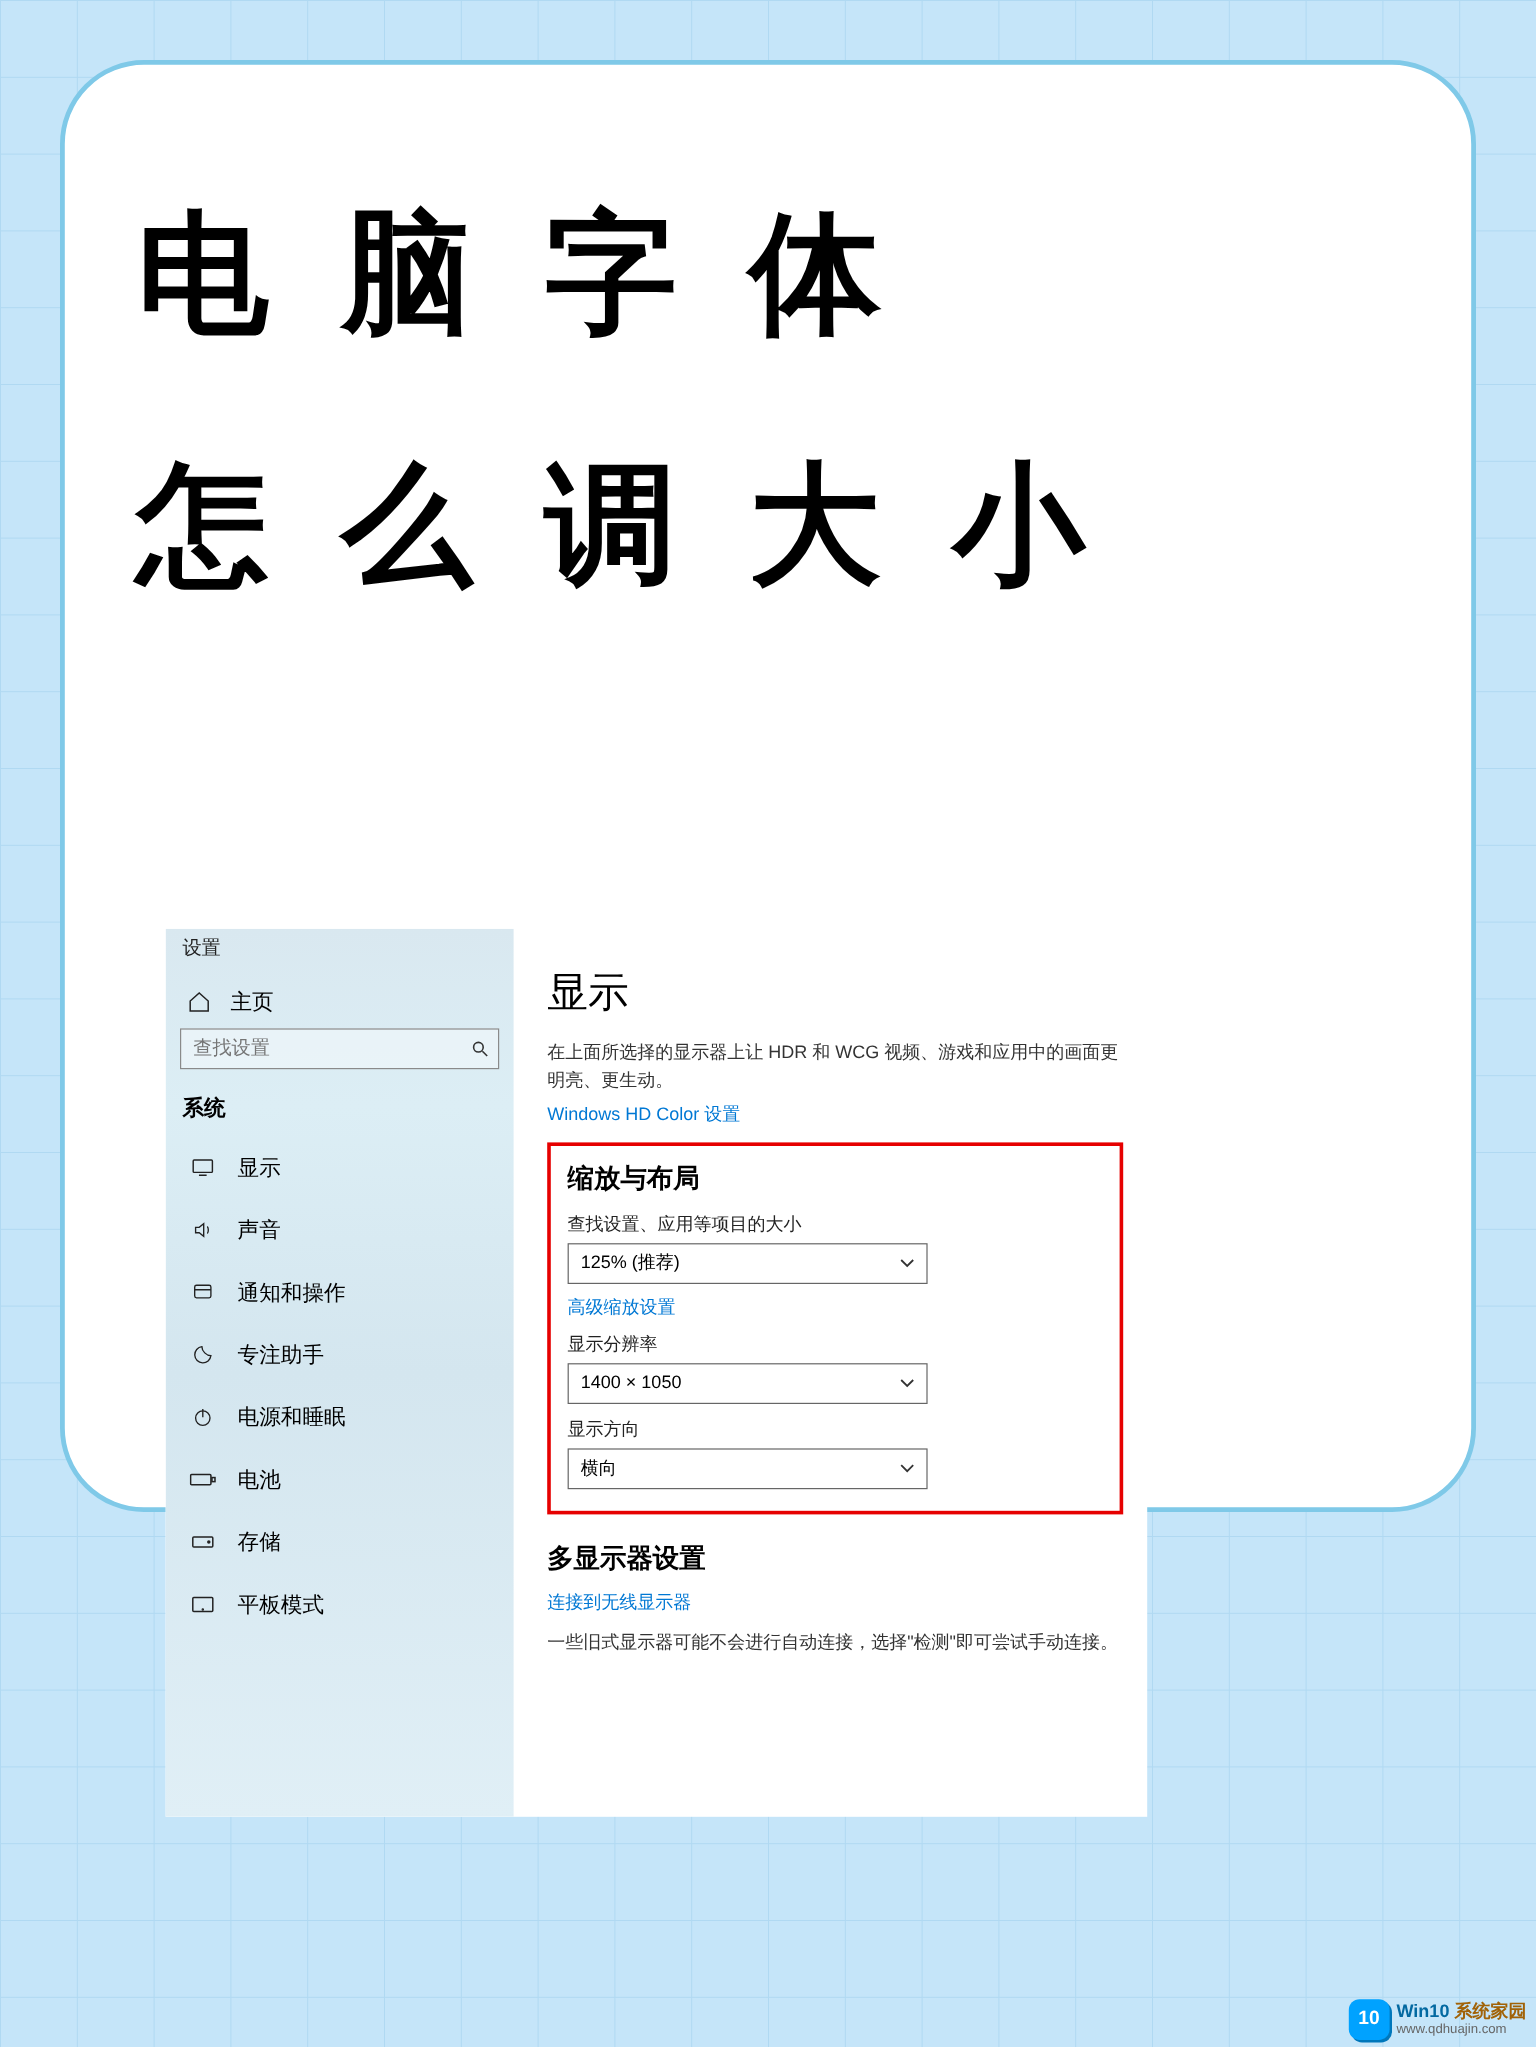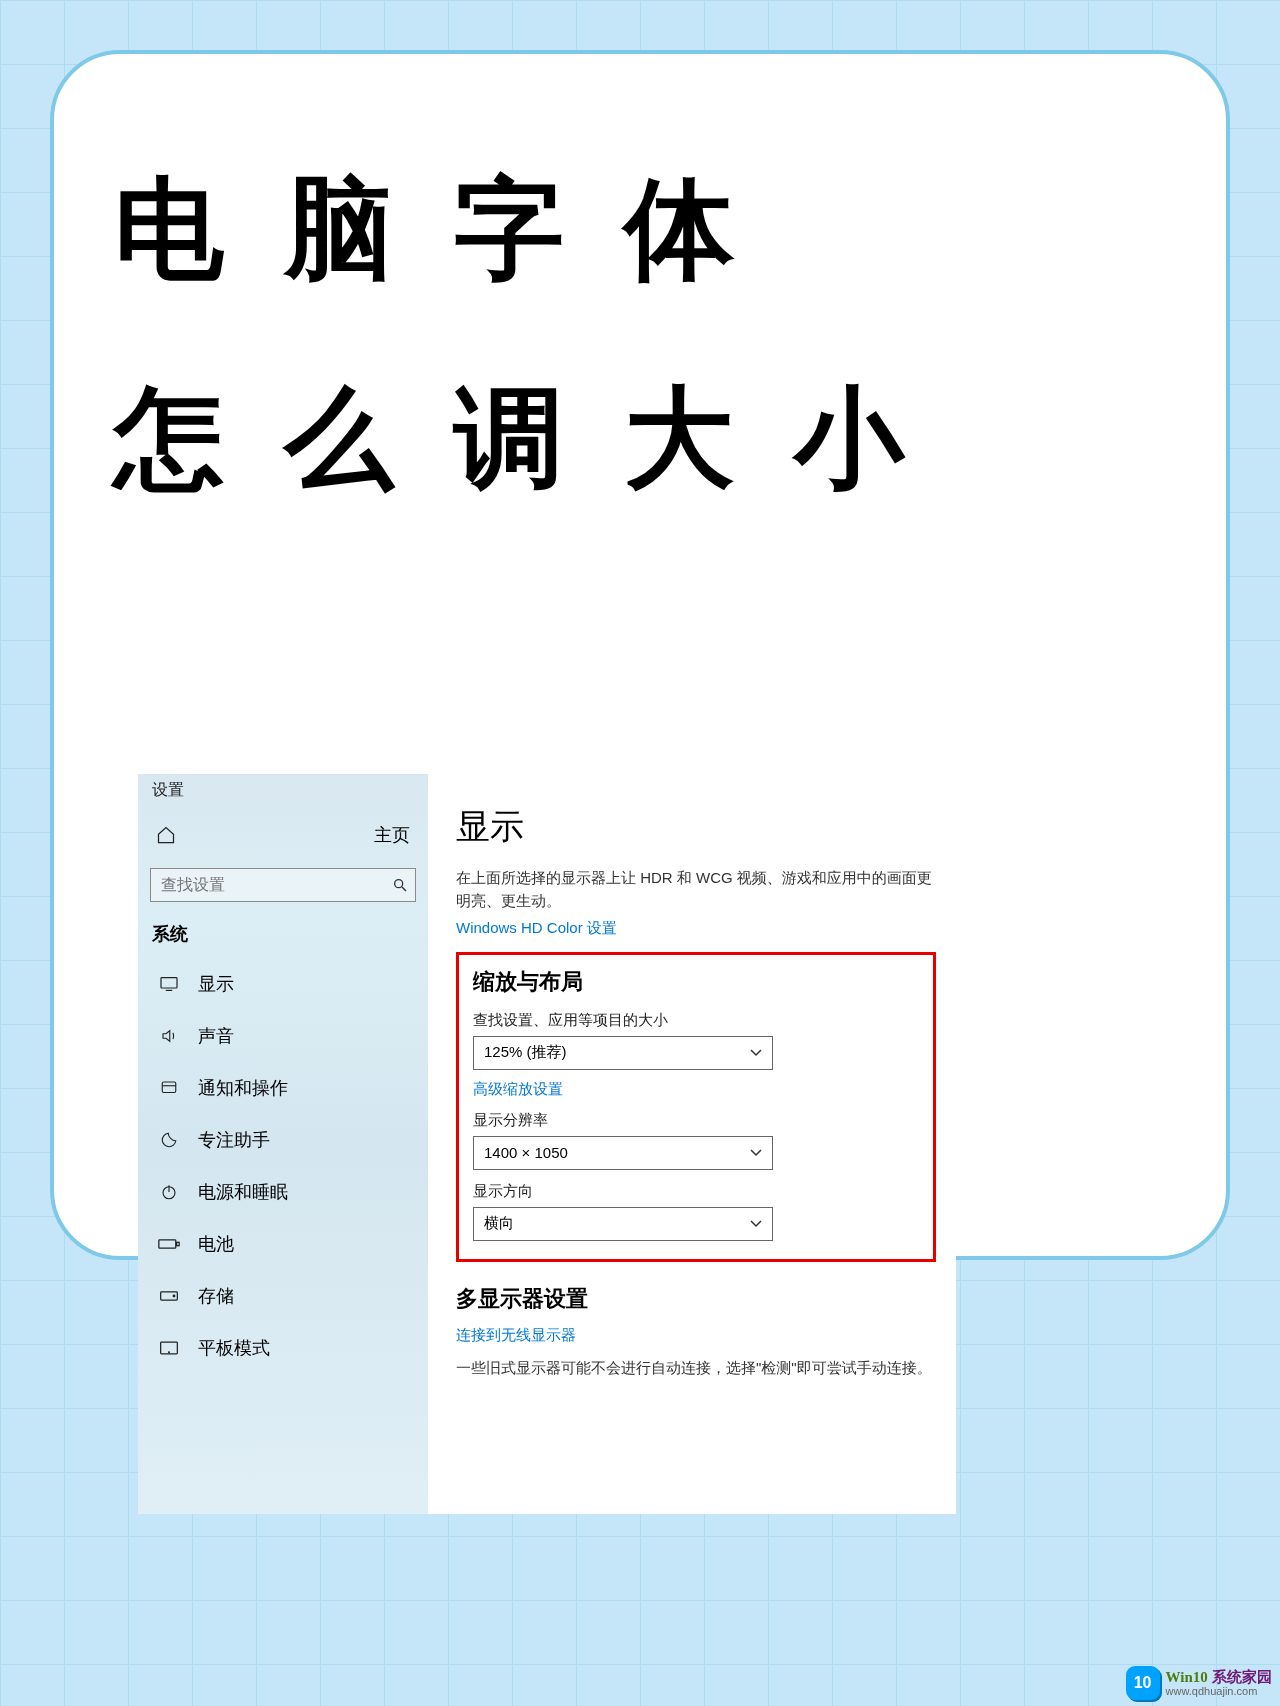--- a/index.html
+++ b/index.html
@@ -56,22 +56,21 @@
     }
     .win-title {
       font-size: 16px;
       padding: 6px 14px 10px 14px;
       color: #222;
     }
     .home-row {
       display: flex;
       align-items: center;
       gap: 16px;
-      padding: 12px 18px 21px 18px;
-      justify-content: space-between;
+      padding: 12px 18px 10px 18px;
     }
     .home-row span { font-size: 18px; }
     .search-wrap {
       margin: 0 12px 14px 12px;
       position: relative;
     }
     .search-input {
       width: 100%;
       height: 34px;
       border: 1px solid #8a8a8a;
@@ -188,22 +187,22 @@
       display: flex;
       align-items: center;
       justify-content: center;
       color: #fff;
       font-weight: 900;
       font-size: 16px;
       box-shadow: 2px 2px 0 #0077bb;
     }
     .wm-text { display: flex; flex-direction: column; line-height: 1.1; }
     .wm-line1 { font-size: 15px; font-weight: 700; }
-    .wm-line1 .b { color: #4d7c0f; font-family: Liberation Serif, serif; }
-    .wm-line1 .r { color: #701a75; }
+    .wm-line1 .b { color: #0369a1; }
+    .wm-line1 .r { color: #a16207; }
     .wm-line2 { font-size: 11px; color: #666; }
     svg { display: block; }
   </style>
 </head>
 <body>
 
 <div class="card">
   <div class="title-block">
     <div class="title-line">电脑字体</div>
     <div class="title-line">怎么调大小</div>

